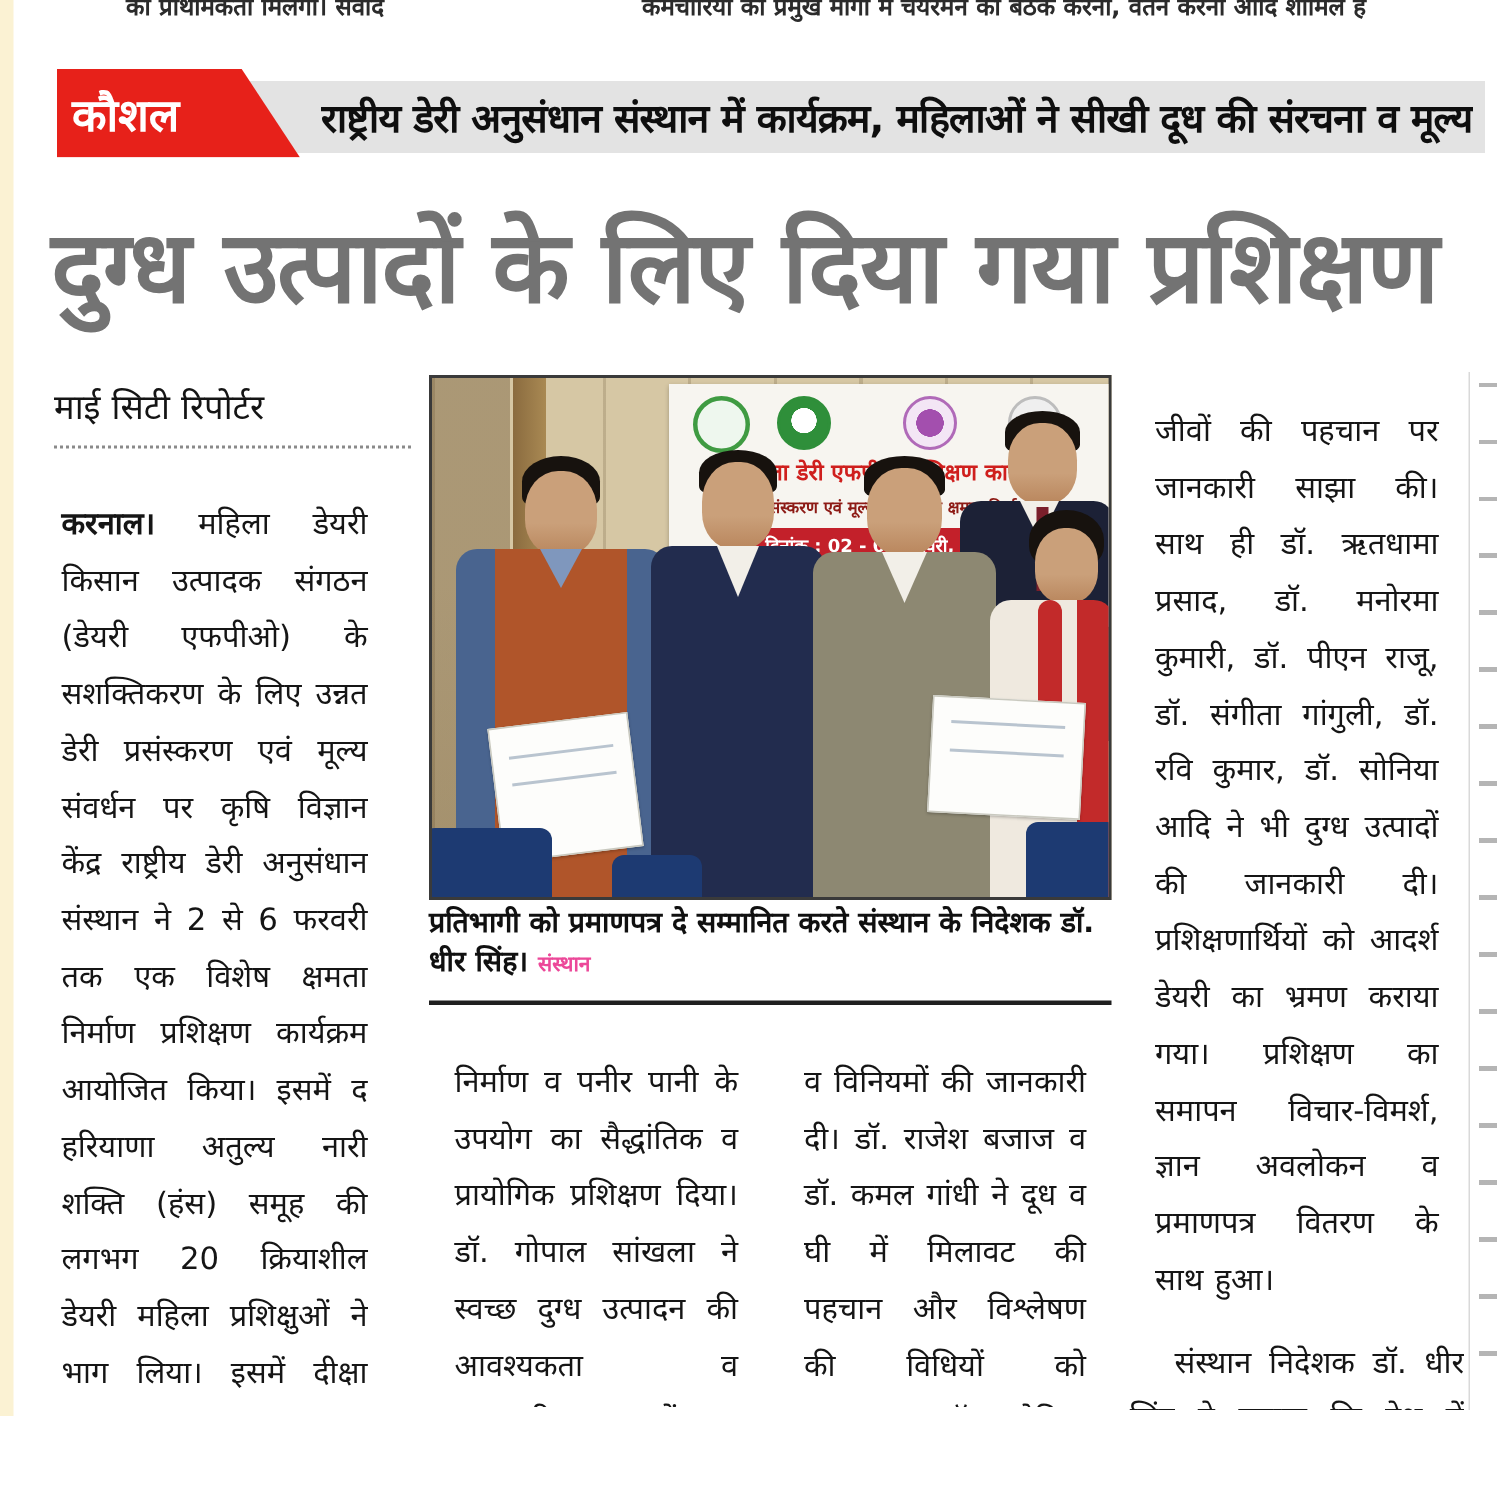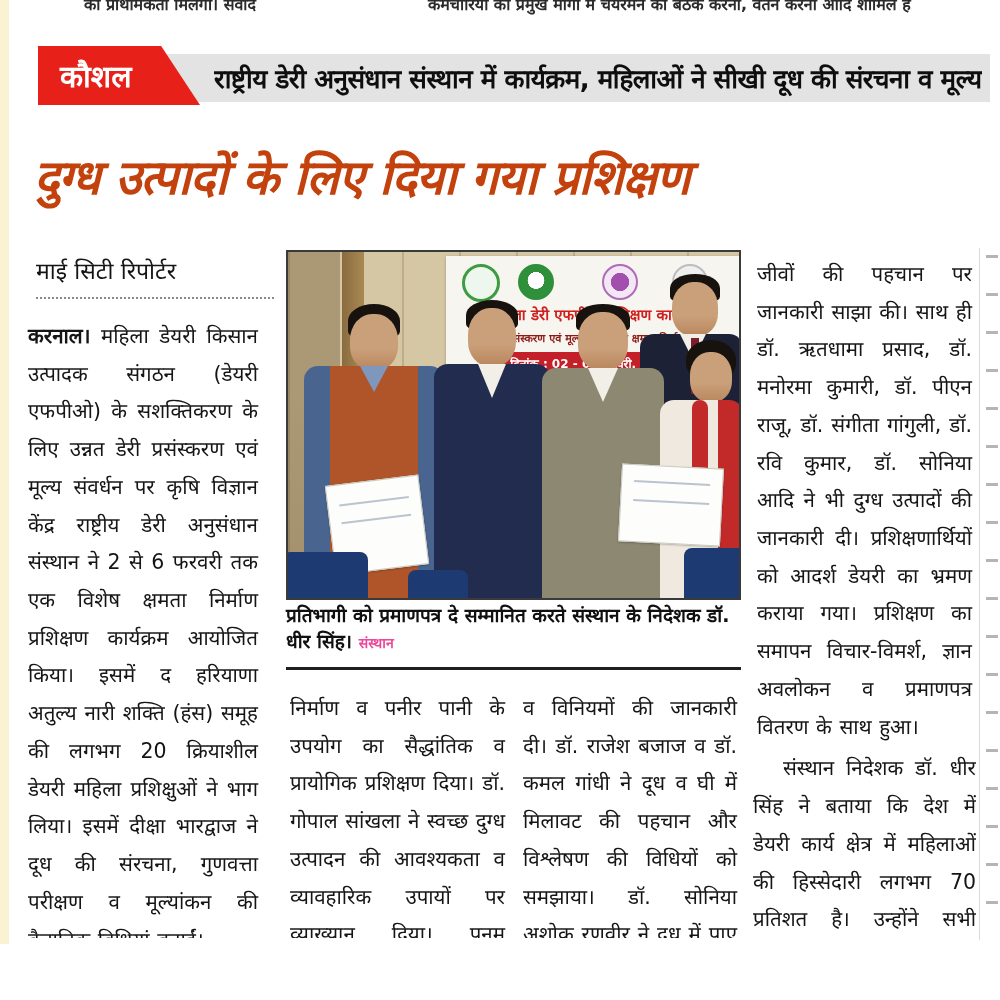--- a/index.html
+++ b/index.html
@@ -21,50 +21,50 @@
   .top-strip .tfrag-r{left:352px;}
 
   
   .kicker{left:38px;top:46px;width:952px;height:59px;}
   .kicker-strip{position:absolute;left:110px;top:8px;right:0;bottom:3px;background:#e3e3e3;}
   .kicker-label{
     position:absolute;left:0;top:0;width:162px;height:59px;background:#e7211a;
     clip-path:polygon(0 0,76% 0,100% 100%,0 100%);
     display:flex;align-items:center;justify-content:flex-start;
   }
-  .kicker-label span{color:#fff;font-weight:800;font-size:30px;padding-left:22px;}
+  .kicker-label span{color:#fff;font-weight:800;font-size:30px;padding-left:10px;}
   .kicker-text{
     position:absolute;left:176px;top:8px;right:8px;bottom:3px;
     display:flex;align-items:center;
     font-size:26px;font-weight:800;color:#0e0e0e;letter-spacing:-0.5px;white-space:nowrap;overflow:hidden;
   }
 
   
   .headline{
     left:34px;top:110px;width:956px;height:130px;
-    font-size:48px;font-weight:800;color:#c2410c;letter-spacing:-1px;
-    white-space:nowrap;display:flex;align-items:center;font-style:italic;
+    font-size:67px;font-weight:800;color:#737373;letter-spacing:-1px;
+    white-space:nowrap;display:flex;align-items:center;
   }
 
   
   .byline{left:36px;top:254px;font-size:23px;font-weight:400;color:#141414;}
   .byline-rule{left:36px;top:297px;width:238px;height:0;border-top:2px dotted #8a8a8a;}
 
   
   .bodycol{
     font-size:20.5px;line-height:1.84;text-align:justify;color:#151515;
     word-spacing:1px;
   }
   .col1{left:24px;top:314px;width:238px;height:624px;overflow:hidden;}
   .col2{left:286px;top:686px;width:223px;height:252px;overflow:hidden;}
   .col3{left:519px;top:686px;width:222px;height:252px;overflow:hidden;}
   .col4{left:753px;top:252px;width:223px;height:688px;overflow:hidden;}
   .lead{font-weight:800;}
   .indent{text-indent:30px;margin:0;}
-  .noindent{margin:4px;}
+  .noindent{margin:17px;}
 
   
   .photo{left:286px;top:250px;width:455px;height:350px;border:2px solid #3a3a3a;box-sizing:border-box;overflow:hidden;background:#c9b997;}
   .ph-wall{position:absolute;inset:0;
     background:
       linear-gradient(90deg, rgba(90,64,30,.35) 0 52px, rgba(0,0,0,0) 52px),
       repeating-linear-gradient(90deg, rgba(60,40,10,.16) 0 2px, rgba(0,0,0,0) 2px 57px),
       linear-gradient(180deg,#d6c7a4 0 40%, #cbbb96 100%);
   }
   .ph-wood{position:absolute;left:54px;top:0;width:22px;height:100%;background:linear-gradient(90deg,#8a6b3f,#a98953);}

